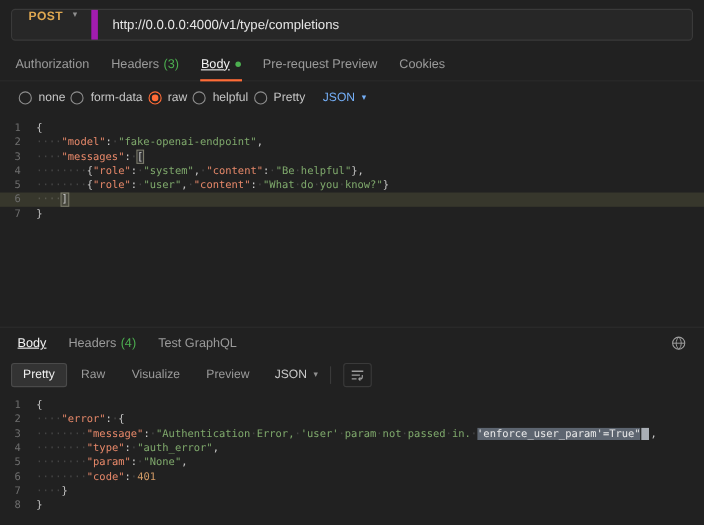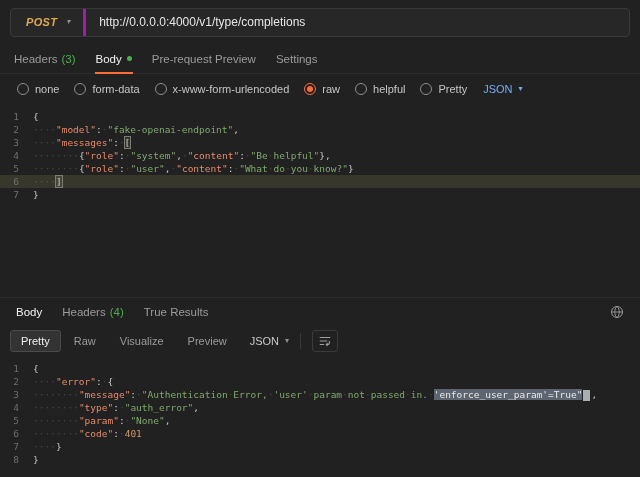--- a/index.html
+++ b/index.html
@@ -7,36 +7,36 @@
     width: 640px; height: 477px;
     background: #212121;
     font-family: "Liberation Sans", sans-serif;
     overflow: hidden;
   }
   .app { width: 640px; height: 477px; display: flex; flex-direction: column; color: #d0d0d0; }
 
   
   .url-row { height: 44px; padding: 8px 10px; display: flex; align-items: center; flex: none; }
   .url-bar { flex: 1; display: flex; align-items: center; height: 29px; background: #272727; border: 1px solid #3a3a3a; border-radius: 4px; }
-  .method-select { display: flex; align-items: center; gap: 9px; padding: 0 13px 0 15px; height: 100%; border-right: 3px solid #a21caf; cursor: pointer; font-style: italic; }
+  .method-select { display: flex; gap: 9px; padding: 0 13px 0 15px; height: 100%; border-right: 6px solid #a21caf; cursor: pointer; }
   .method { color: var(--method-post, #dfa851); font-size: 11px; font-weight: bold; letter-spacing: .3px; }
   .chev { color: #8f8f8f; font-size: 8px; line-height: 1; }
   .url-input { flex: 1; padding: 0 13px; font-size: 12px; color: #e6e6e6; white-space: nowrap; overflow: hidden; }
 
   
   .tabs-row { height: 30px; display: flex; align-items: stretch; padding: 0 4px; border-bottom: 1px solid #2c2c2c; flex: none; }
   .tab { display: flex; align-items: center; padding: 0 10px; font-size: 11.5px; color: #9b9b9b; cursor: pointer; position: relative; white-space: nowrap; }
-  .tab.active { color: #f2f2f2; }
+  .tab.active { color: #f2f2f2; text-decoration: underline; }
   .tabs-row.req .tab.active::after { content: ""; position: absolute; left: 9px; right: 9px; bottom: -1px; height: 2px; background: var(--accent-orange, #ff6c37); }
   .tab-count { color: var(--success-green, #4caf50); margin-left: 4px; }
   .green-dot { width: 5px; height: 5px; border-radius: 50%; background: var(--success-green, #4caf50); margin-left: 5px; margin-top: -1px; }
 
   
   .radio-row { height: 30px; display: flex; align-items: center; padding: 0 17px; flex: none; }
-  .radio-group { display: flex; align-items: center; gap: 15px; }
+  .radio-group { display: flex; align-items: center; gap: 5px; }
   .radio-item { display: flex; align-items: center; gap: 6px; cursor: pointer; }
   .radio { width: 12px; height: 12px; border: 1px solid #8d8d8d; border-radius: 50%; flex: none; }
   .radio.sel { border-color: var(--accent-orange, #ff6c37); }
   .radio.sel::after { content: ""; display: block; width: 6px; height: 6px; margin: 2px; border-radius: 50%; background: var(--accent-orange, #ff6c37); }
   .radio-label { font-size: 11px; color: #c6c6c6; }
   .format-dd { display: flex; align-items: center; gap: 6px; color: var(--link-blue, #74aef6); font-size: 11px; cursor: pointer; margin-left: 16px; }
   .format-dd .chev { color: var(--link-blue, #74aef6); }
 
   
   .editor { font-family: "DejaVu Sans Mono", "Liberation Mono", monospace; padding-top: 6px; overflow: hidden; }
@@ -81,48 +81,47 @@
         <span class="chev">▾</span>
       </div>
       <div class="url-input">
         <span>http://0.0.0.0:4000/v1/type/completions</span>
       </div>
     </div>
   </div>
 
   <div class="tabs-row req">
       <div class="tab">
+        <span class="tab-label">Authorization</span>
+      </div>
+      <div class="tab">
         <span class="tab-label">Headers</span>
         <span class="tab-count">(3)</span>
       </div>
       <div class="tab active">
         <span class="tab-label">Body</span>
         <span class="green-dot"></span>
       </div>
       <div class="tab">
         <span class="tab-label">Pre-request Preview</span>
       </div>
       <div class="tab">
-        <span class="tab-label">Settings</span>
+        <span class="tab-label">Cookies</span>
       </div>
     </div>
 
   <div class="radio-row">
     <div class="radio-group">
         <div class="radio-item">
           <span class="radio"></span>
           <span class="radio-label">none</span>
         </div>
         <div class="radio-item">
           <span class="radio"></span>
           <span class="radio-label">form-data</span>
-        </div>
-        <div class="radio-item">
-          <span class="radio"></span>
-          <span class="radio-label">x-www-form-urlencoded</span>
         </div>
         <div class="radio-item">
           <span class="radio sel"></span>
           <span class="radio-label">raw</span>
         </div>
         <div class="radio-item">
           <span class="radio"></span>
           <span class="radio-label">helpful</span>
         </div>
         <div class="radio-item">
@@ -173,21 +172,21 @@
     <div class="tabs-row resp">
       <div style="display:flex;align-items:stretch;">
           <div class="tab active">
             <span class="tab-label">Body</span>
           </div>
           <div class="tab">
             <span class="tab-label">Headers</span>
             <span class="tab-count">(4)</span>
           </div>
           <div class="tab">
-            <span class="tab-label">True Results</span>
+            <span class="tab-label">Test GraphQL</span>
           </div>
         </div>
       <div class="resp-right">
         <span class="icon-plain">
           <svg width="14" height="14" viewBox="0 0 16 16">
             <circle cx="8" cy="8" r="6.3" fill="none" stroke="#9e9e9e" stroke-width="1.1"></circle>
             <path d="M1.7 8h12.6 M8 1.7 C4.5 4.8 4.5 11.2 8 14.3 M8 1.7 C11.5 4.8 11.5 11.2 8 14.3" fill="none" stroke="#9e9e9e" stroke-width="1"></path>
           </svg>
         </span>
       </div>

